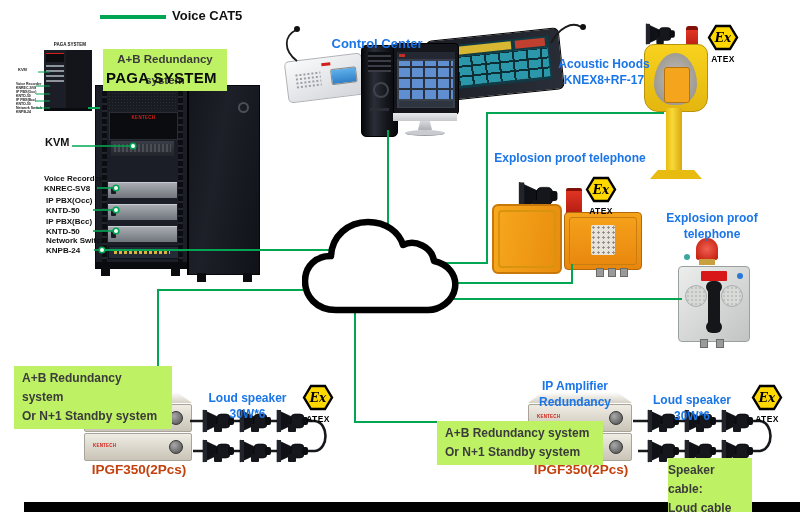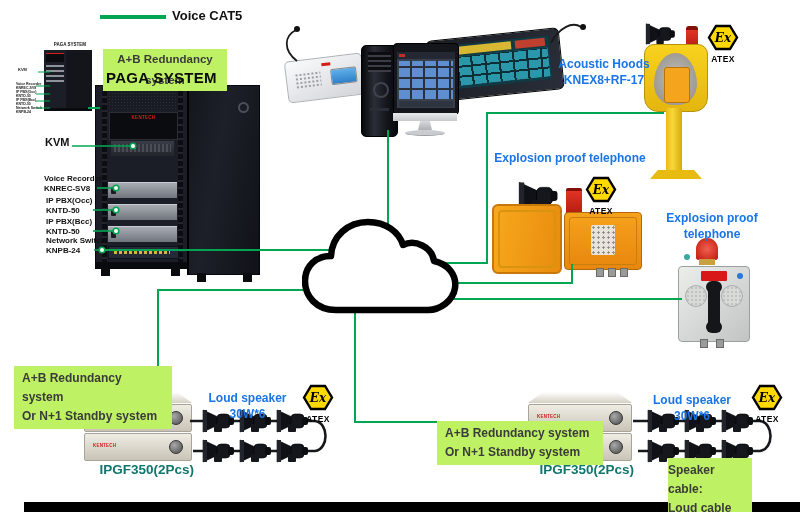--- a/index.html
+++ b/index.html
@@ -3,21 +3,21 @@
 <meta charset="utf-8">
 <style>
   html,body{margin:0;padding:0;background:#fff;}
   #canvas{position:relative;width:800px;height:512px;background:#fff;overflow:hidden;
           font-family:"Liberation Sans",sans-serif;}
   .abs{position:absolute;}
   .lines{position:absolute;left:0;top:0;z-index:20;pointer-events:none;}
   .dev{z-index:10;}
   .lbl{z-index:30;}
   .blu{color:#1A75E8;font-weight:700;font-size:12px;text-align:center;line-height:16px;}
-  .redlbl{color:#0f766e;font-weight:800;font-size:13.5px;text-align:right;}
+  .redlbl{color:#c2410c;font-weight:800;font-size:13.5px;text-align:center;}
   .note{background:#bef264;color:#3b3b3b;font-weight:600;font-size:12px;line-height:19px;padding:3px 8px;}
   .rlbl{font-weight:700;font-size:8px;line-height:9.5px;color:#111;}
   .kvm-lbl{font-weight:800;font-size:11px;color:#111;}
   .h1{font-weight:900;font-size:15px;color:#0a0a0a;letter-spacing:.3px;}
   
   .atex{width:34px;text-align:center;z-index:30;}
   .atex-ex{font-family:"DejaVu Serif",serif;font-style:italic;font-weight:700;font-size:12px;}
   .atex-label{font-weight:800;font-size:8.5px;letter-spacing:.4px;color:#000;margin-top:-1px;}
   
   .rack-front{left:0;top:0;width:93px;height:182px;background:#1b1e27;border:1px solid #06070a;}
@@ -202,20 +202,21 @@
     </div>
   <div class="abs lbl rlbl" style="left:46px;top:217px">
     <div>IP PBX(Bcc)</div>
       <div>KNTD-50</div>
     </div>
   <div class="abs lbl rlbl" style="left:46px;top:236px">
     <div>Network Switch</div>
       <div>KNPB-24</div>
     </div>
 
+  <div class="abs lbl blu" style="left:317px;top:36px;width:120px;font-size:13px">Control Center</div>
   <div class="abs dev cc-console">
     <div class="abs cc-grid"></div>
     <div class="abs cc-screen"></div>
     <div class="abs cc-logo"></div>
   </div>
   <div class="abs dev tower">
     <div class="abs tw-vents"></div>
       <div class="abs tw-btn"></div>
       <div class="abs tw-slot"></div>
   </div>
@@ -319,20 +320,21 @@
   <svg class="abs dev" style="left:185px;top:405px" width="152" height="64" viewBox="0 0 152 64">
     <path d="M5,16 H130 C144,18 144,44 130,46 H8" fill="none" stroke="#17181c" stroke-width="2.6"></path>
     <use href="#horn" x="16" y="3" width="36" height="26"></use>
       <use href="#horn" x="53" y="3" width="36" height="26"></use>
       <use href="#horn" x="90" y="3" width="36" height="26"></use>
     <use href="#horn" x="16" y="33" width="36" height="26"></use>
       <use href="#horn" x="53" y="33" width="36" height="26"></use>
       <use href="#horn" x="90" y="33" width="36" height="26"></use>
   </svg>
 
+  <div class="abs lbl blu" style="left:505px;top:378px;width:140px">IP Amplifier Redundancy</div>
   <div class="abs lbl note" style="left:437px;top:421px;width:150px">
     <div>A+B Redundancy system</div>
       <div>Or N+1 Standby system</div>
     </div>
   <div class="abs dev" style="left:528px;top:392px;width:104px">
     <div class="amp-topface"></div>
     <div class="amp-unit">
       <span class="amp-brand">KENTECH</span>
       <span class="amp-knob"></span>
       </div>

